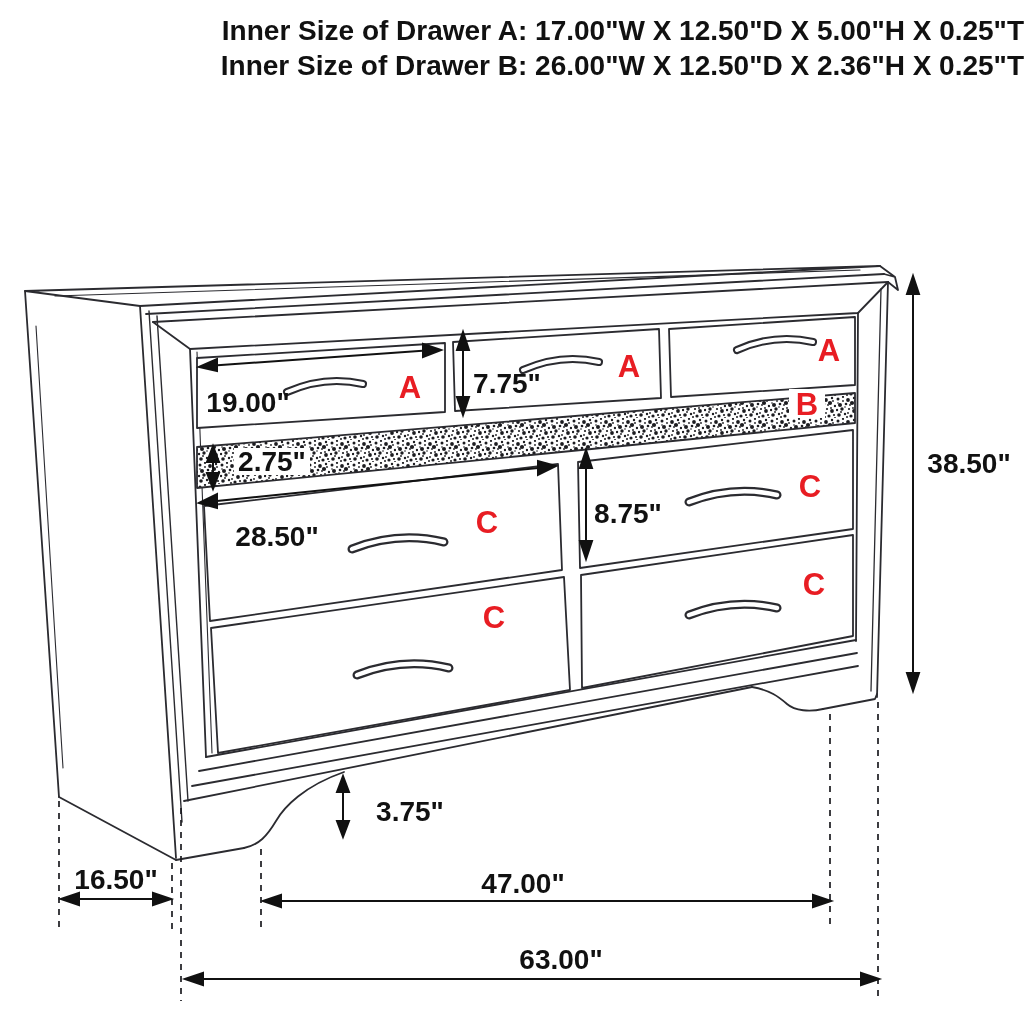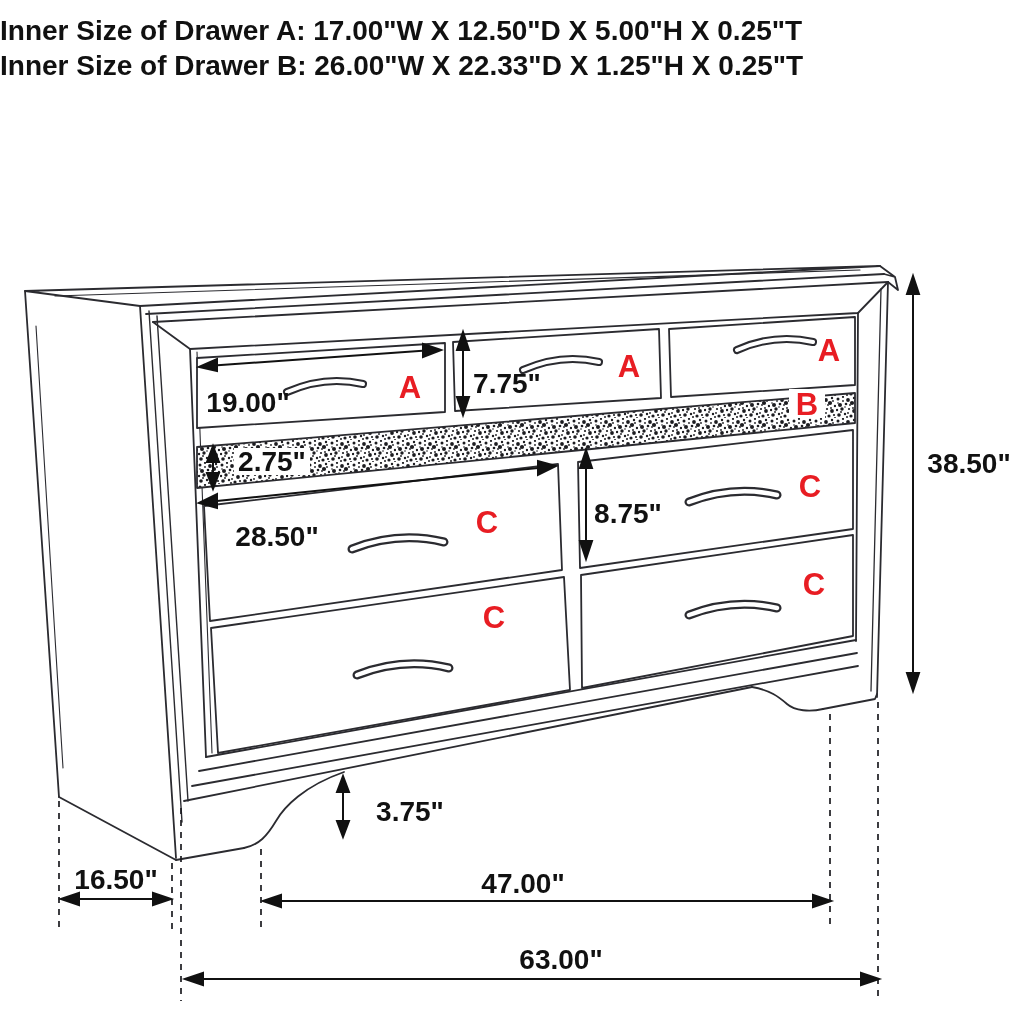--- a/index.html
+++ b/index.html
@@ -1,32 +1,32 @@
 <!DOCTYPE html>
 <html><head>
 <meta charset="utf-8">
 <style>
   html,body{margin:0;padding:0;background:#ffffff;}
   .stage{position:relative;width:1024px;height:1024px;background:#ffffff;overflow:hidden;
          font-family:"Liberation Sans", sans-serif;}
-  .hdr{position:absolute;top:13px;left:0;width:1024px;text-align:left;
+  .hdr{position:absolute;top:13px;left:0;width:1024px;text-align:right;
        font-weight:bold;font-size:28px;line-height:35px;color:#111111;letter-spacing:0px;}
   .hdr div{white-space:nowrap;}
   svg text{font-family:"Liberation Sans", sans-serif;}
   .dimtxt{font-size:28px;font-weight:bold;fill:#111111;}
   .redlbl{font-size:31px;font-weight:bold;fill:#e81d23;}
 </style>
 </head>
 <body>
 
 <div class="stage">
 
   <div class="hdr">
     <div>Inner Size of Drawer A: 17.00"W X 12.50"D X 5.00"H X 0.25"T</div>
-    <div>Inner Size of Drawer B: 26.00"W X 22.33"D X 1.25"H X 0.25"T</div>
+    <div>Inner Size of Drawer B: 26.00"W X 12.50"D X 2.36"H X 0.25"T</div>
   </div>
 
   <svg width="1024" height="1024" viewBox="0 0 1024 1024" style="position:absolute;left:0;top:0;">
     <defs>
       <pattern id="speckle" width="22" height="22" patternUnits="userSpaceOnUse">
         <rect width="22" height="22" fill="#ffffff"></rect>
         <g fill="#1c1c20">
           <circle cx="2" cy="3" r="1.5"></circle>
             <circle cx="7" cy="1" r="1.1"></circle>
             <circle cx="12" cy="4" r="1.9"></circle>

